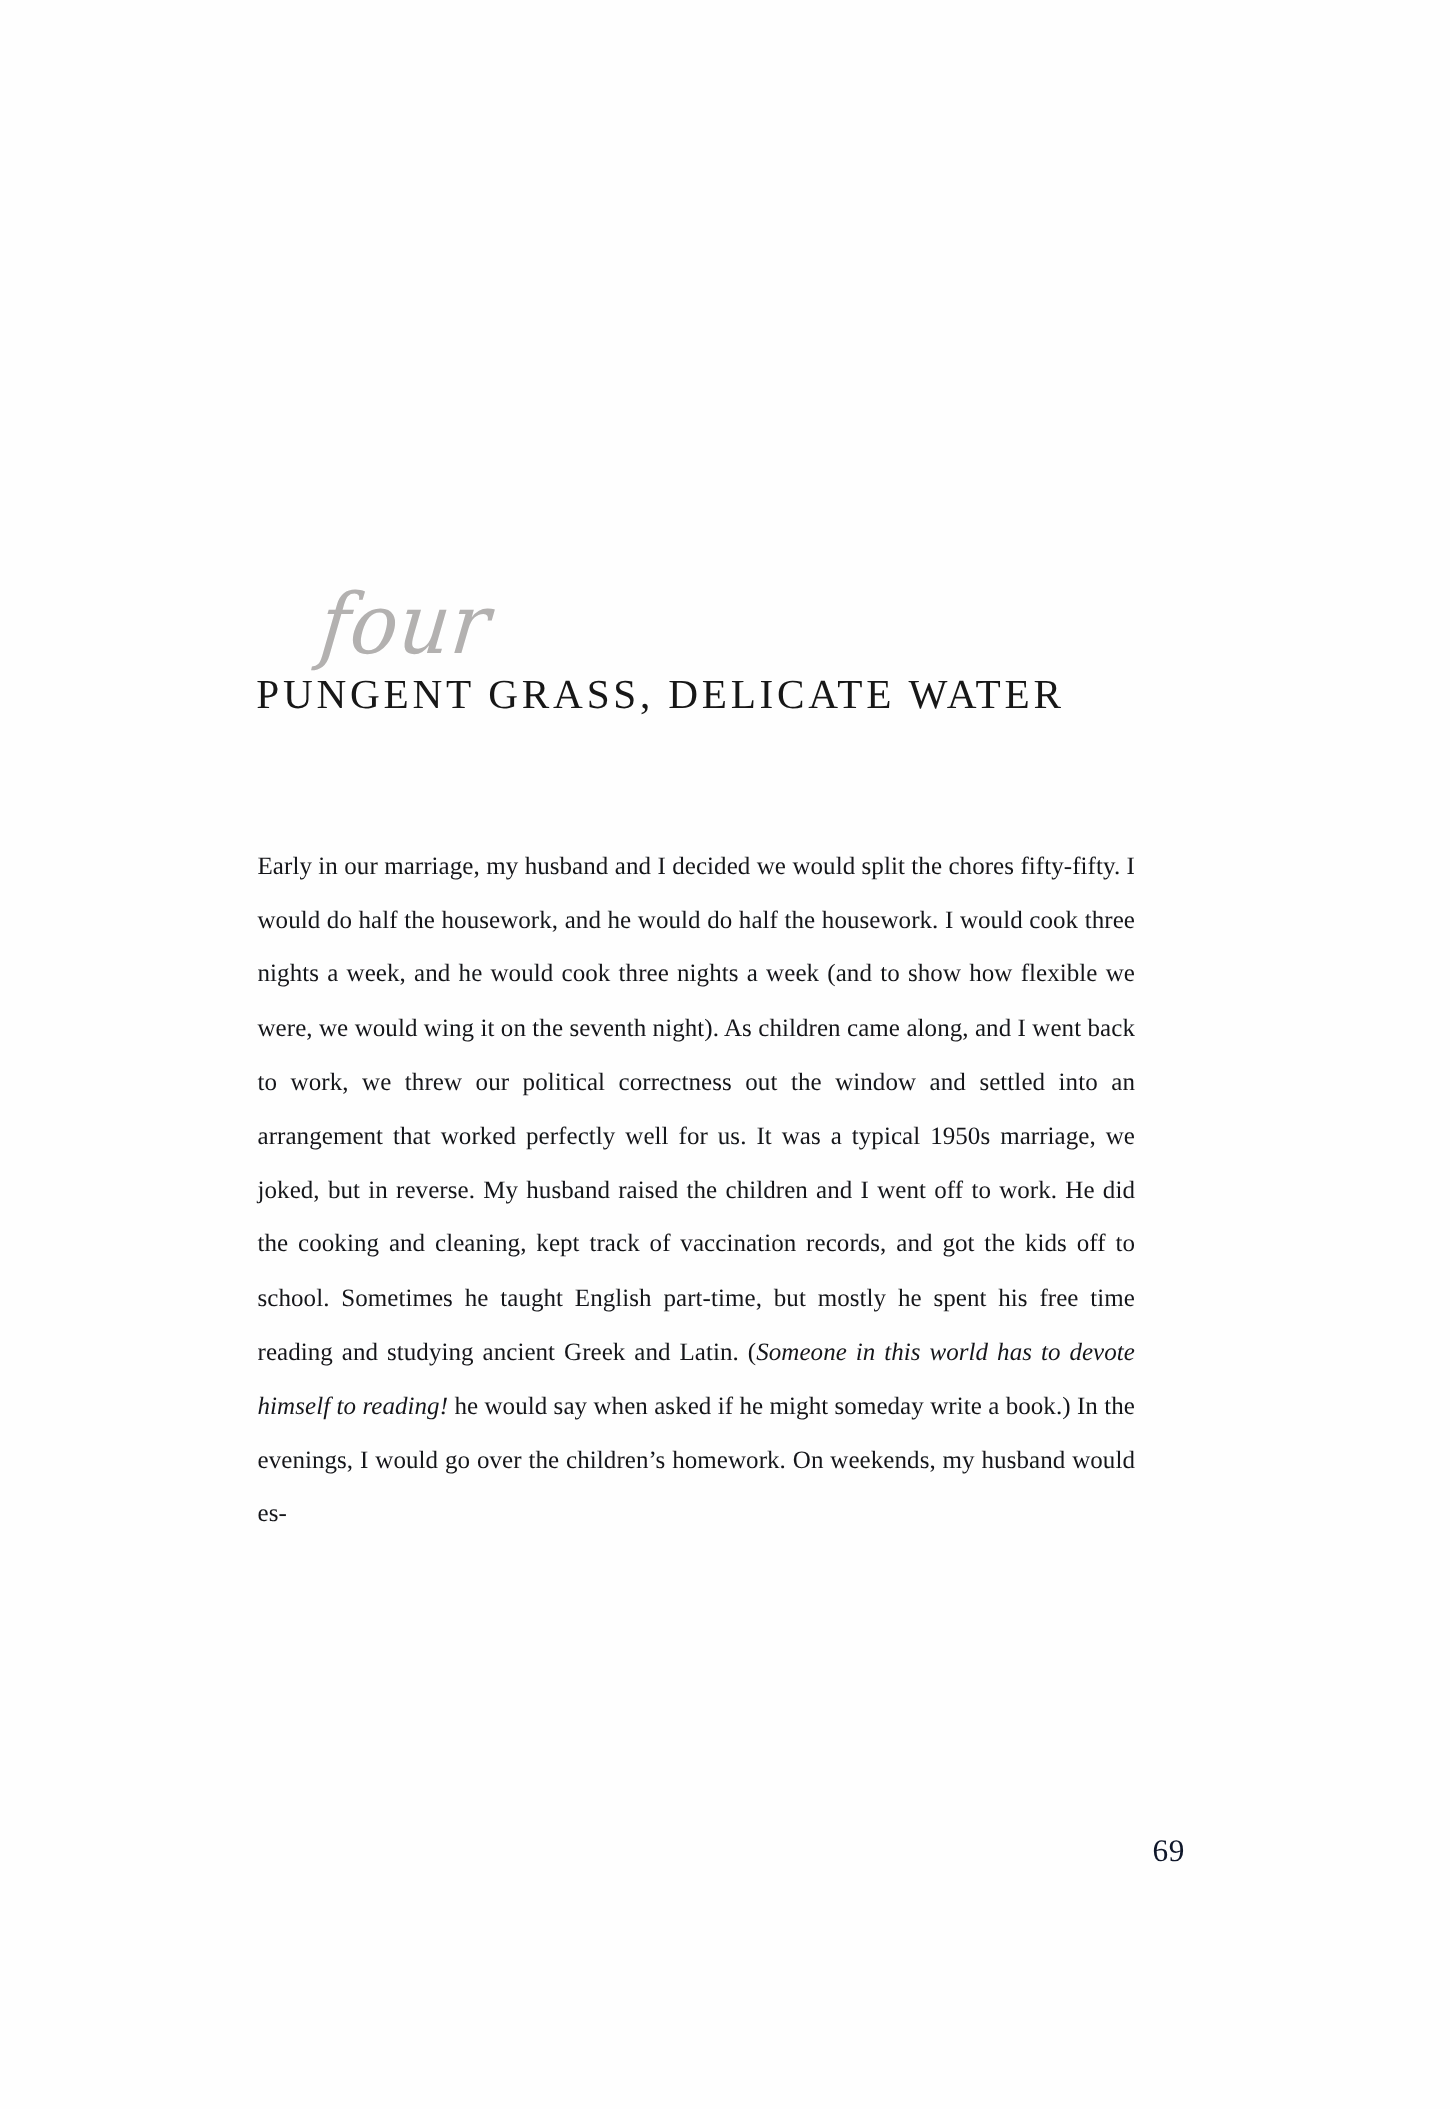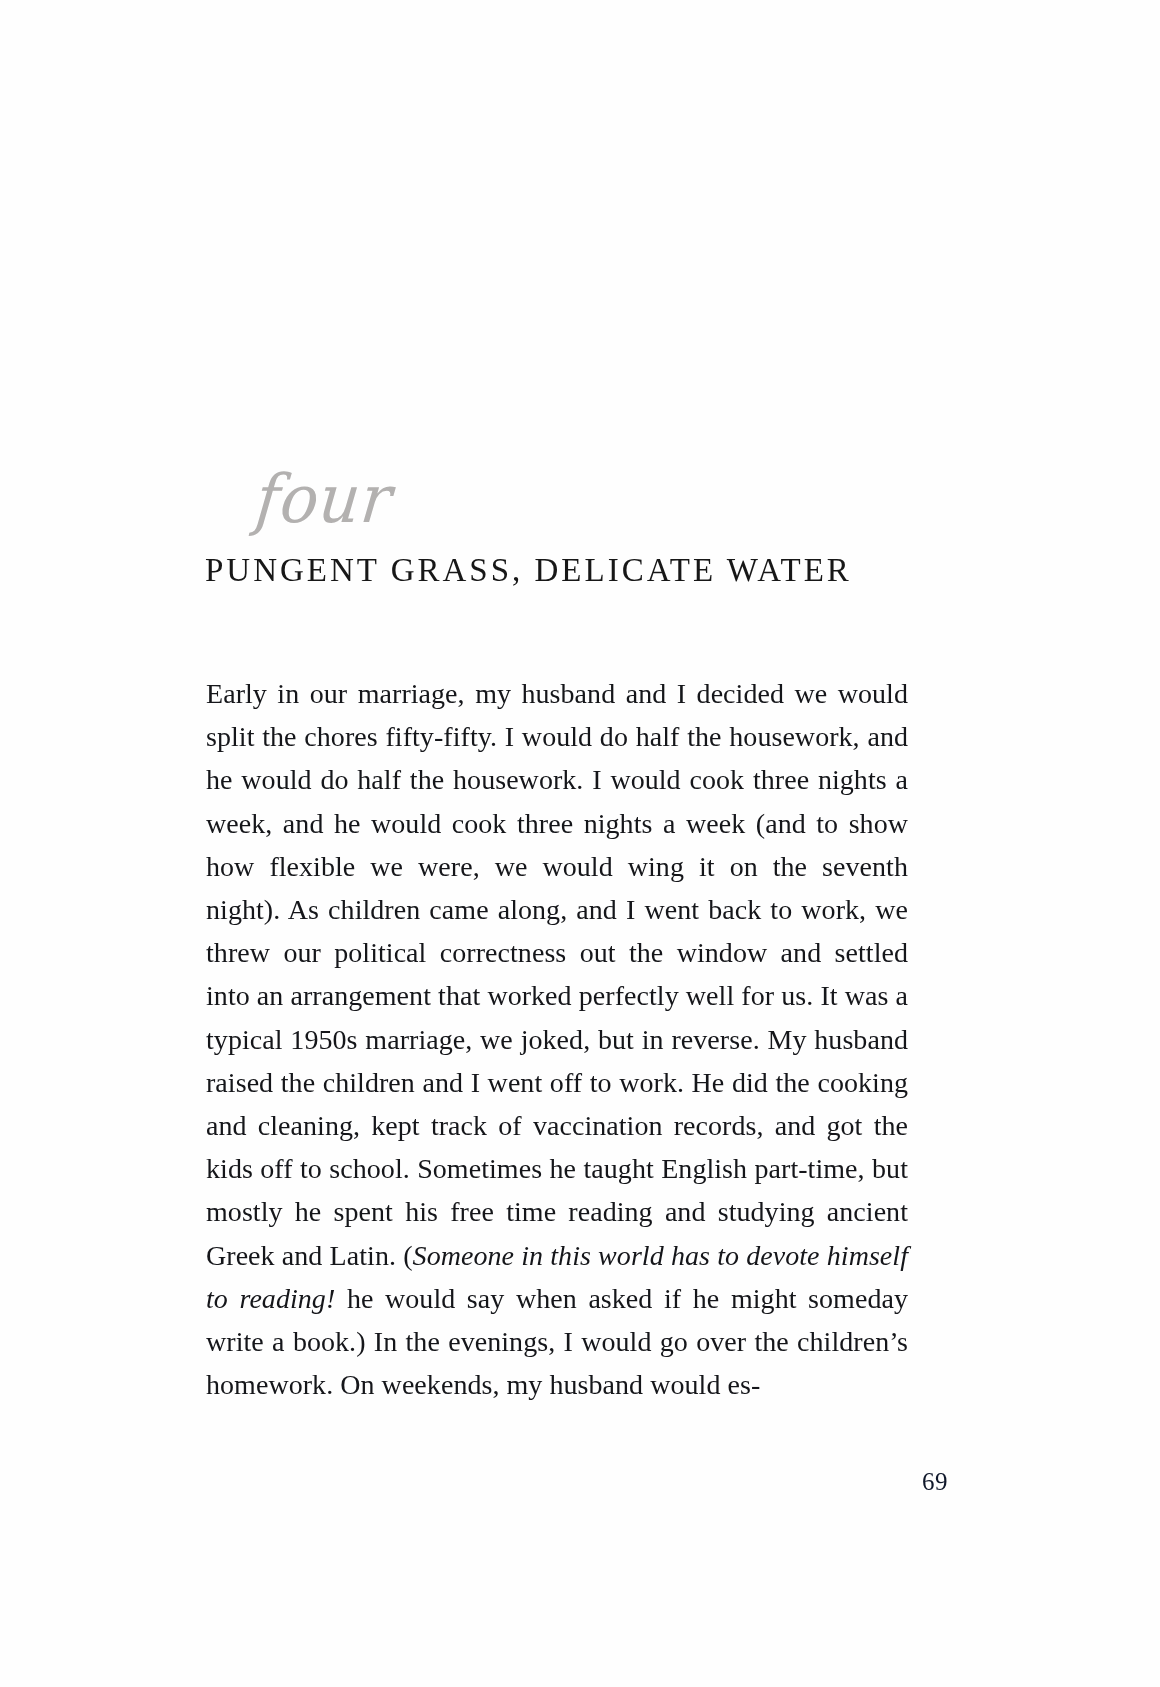--- a/index.html
+++ b/index.html
@@ -43,41 +43,41 @@
     letter-spacing: 1px;
     color: #b3b1b0;
     transform: skewX(-6deg) scaleY(1.06);
     transform-origin: left bottom;
     user-select: none;
   }
 
   .chapter-title {
     position: absolute;
     left: 0px;
-    top: 82px;
+    top: 68px;
     font-family: "Liberation Serif", "DejaVu Serif", serif;
     font-size: 33px;
     font-weight: 400;
     letter-spacing: 3.0px;
     white-space: nowrap;
     color: #171717;
     text-align: center;
   }
 
   
   .body-block {
     position: absolute;
     left: 206px;
     top: 672px;
     width: 702px;
   }
 
   .body-para {
     margin: 0;
-    font-size: 28px;
+    font-size: 20px;
     line-height: 43.2px;
     text-align: justify;
     text-justify: inter-word;
     hyphens: none;
     color: #15161a;
     font-variant-numeric: oldstyle-nums;
     letter-spacing: 0.05px;
   }
 
   .body-para .ital {

